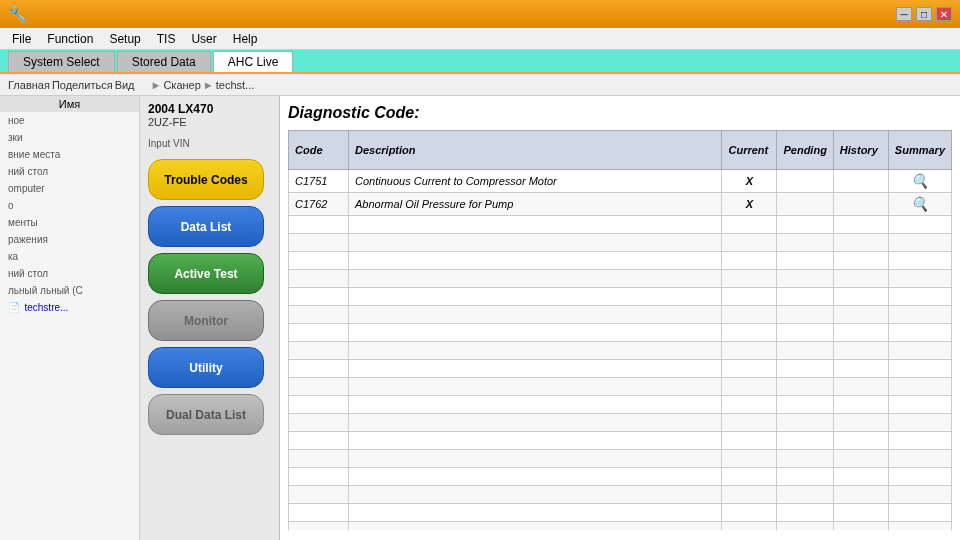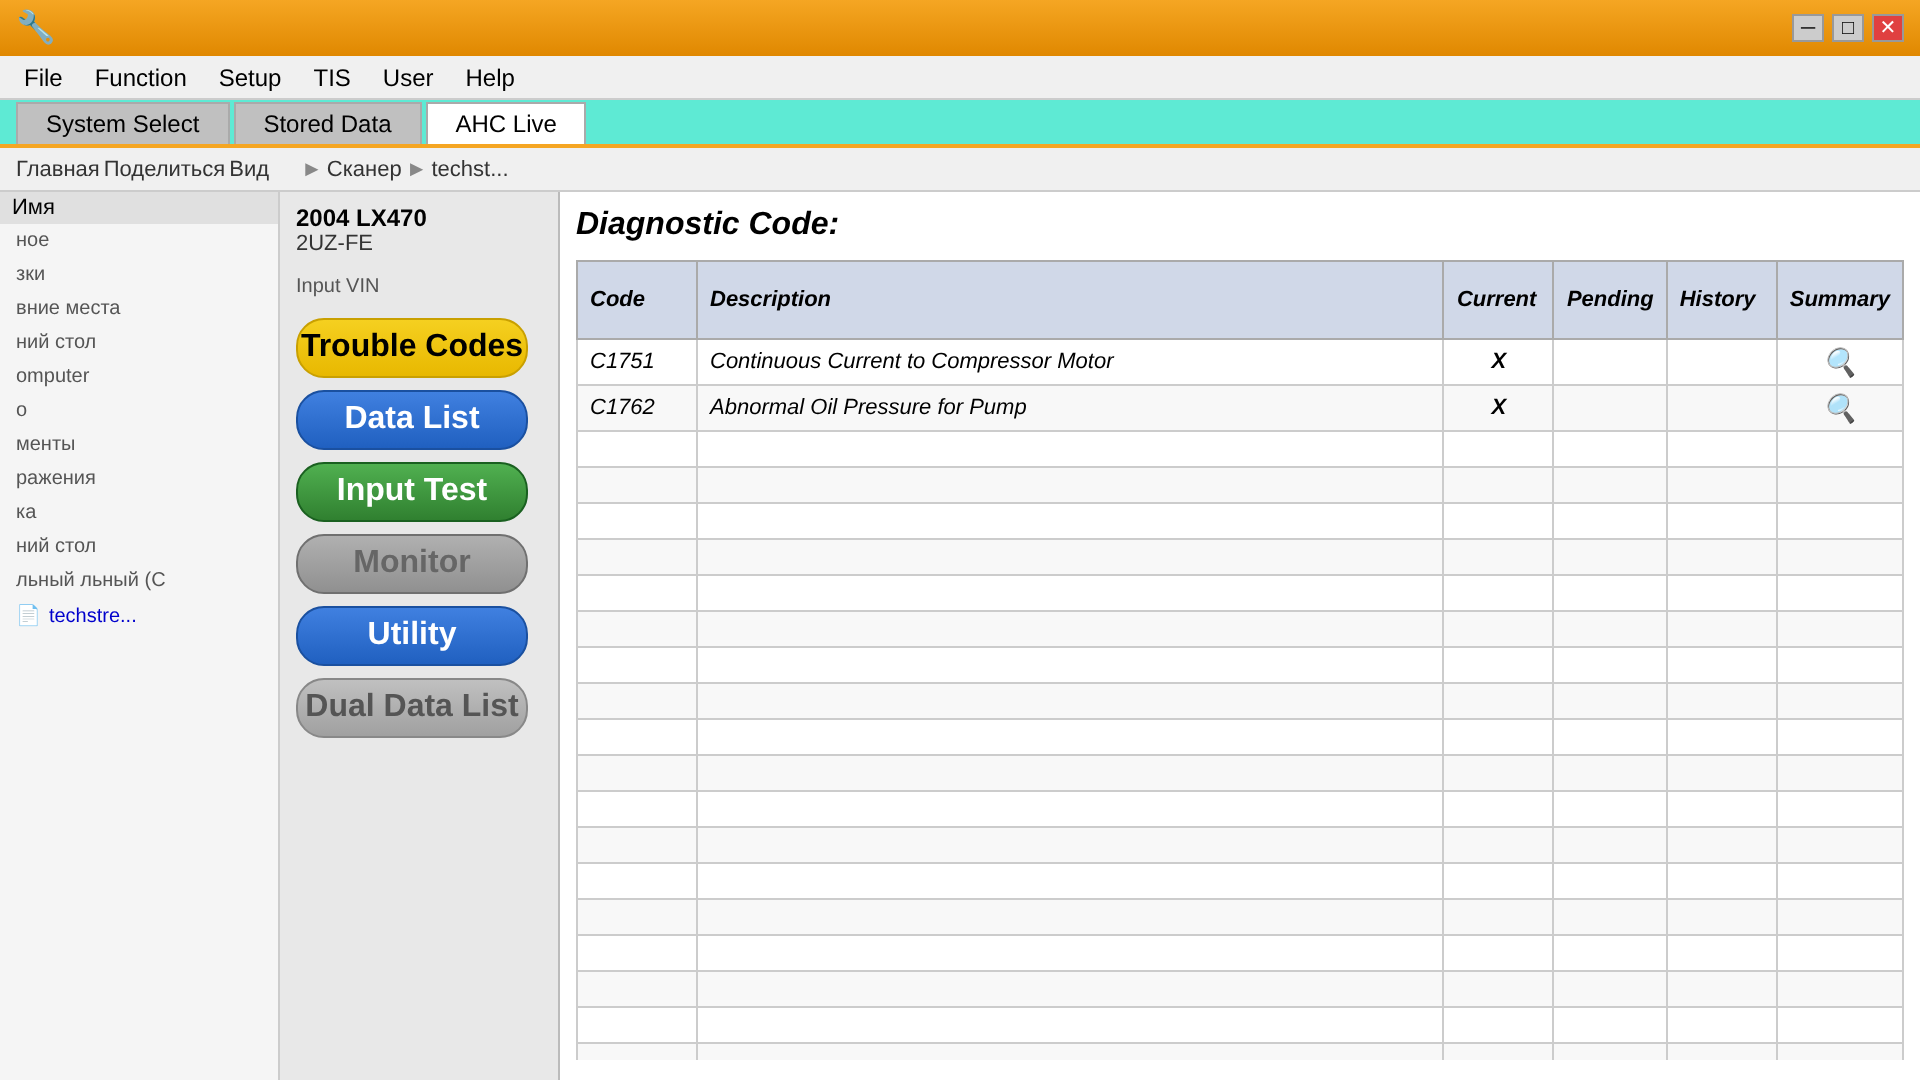--- a/index.html
+++ b/index.html
@@ -114,20 +114,21 @@
       font-size: 11px;
     }
     .sidebar-header {
       background: #e0e0e0;
       padding: 2px 6px;
       font-size: 11px;
       color: #000;
       display: flex;
       align-items: center;
       gap: 4px;
+      justify-content: center;
     }
     .sidebar-item {
       padding: 3px 8px;
       cursor: pointer;
       display: flex;
       align-items: center;
       gap: 4px;
       color: #000;
     }
 
@@ -155,24 +156,24 @@
       color: #555;
       margin-bottom: 10px;
     }
     .btn-group {
       display: flex;
       flex-direction: column;
       gap: 6px;
     }
     .btn {
       width: 116px;
-      height: 30px;
+      height: 41px;
       border: none;
       border-radius: 14px;
-      font-size: 16px;
+      font-size: 12px;
       font-weight: bold;
       cursor: pointer;
       color: white;
       display: flex;
       align-items: center;
       justify-content: center;
       text-align: center;
     }
     .btn-yellow { background: linear-gradient(to bottom, #f5d020, #e8b800); color: #000; border: 1px solid #c9a000; }
     .btn-blue { background: linear-gradient(to bottom, #4080e0, #2060c0); border: 1px solid #1a50a0; }
@@ -289,21 +290,21 @@
 
   <div class="left-panel">
     <div class="vehicle-info">
       <div class="vehicle-model">2004 LX470</div>
       <div class="vehicle-engine">2UZ-FE</div>
     </div>
     <div class="input-vin-label">Input VIN</div>
     <div class="btn-group">
       <button class="btn btn-yellow">Trouble Codes</button>
       <button class="btn btn-blue">Data List</button>
-      <button class="btn btn-active">Input Test</button>
+      <button class="btn btn-active">Active Test</button>
       <button class="btn btn-gray">Monitor</button>
       <button class="btn btn-utility">Utility</button>
       <button class="btn btn-gray-light">Dual Data List</button>
     </div>
   </div>
 
   <div class="content-area">
     <div class="diagnostic-title">Diagnostic Code:</div>
     <div style="height: calc(100% - 28px); overflow-y: auto;">
       <table class="diag-table">

